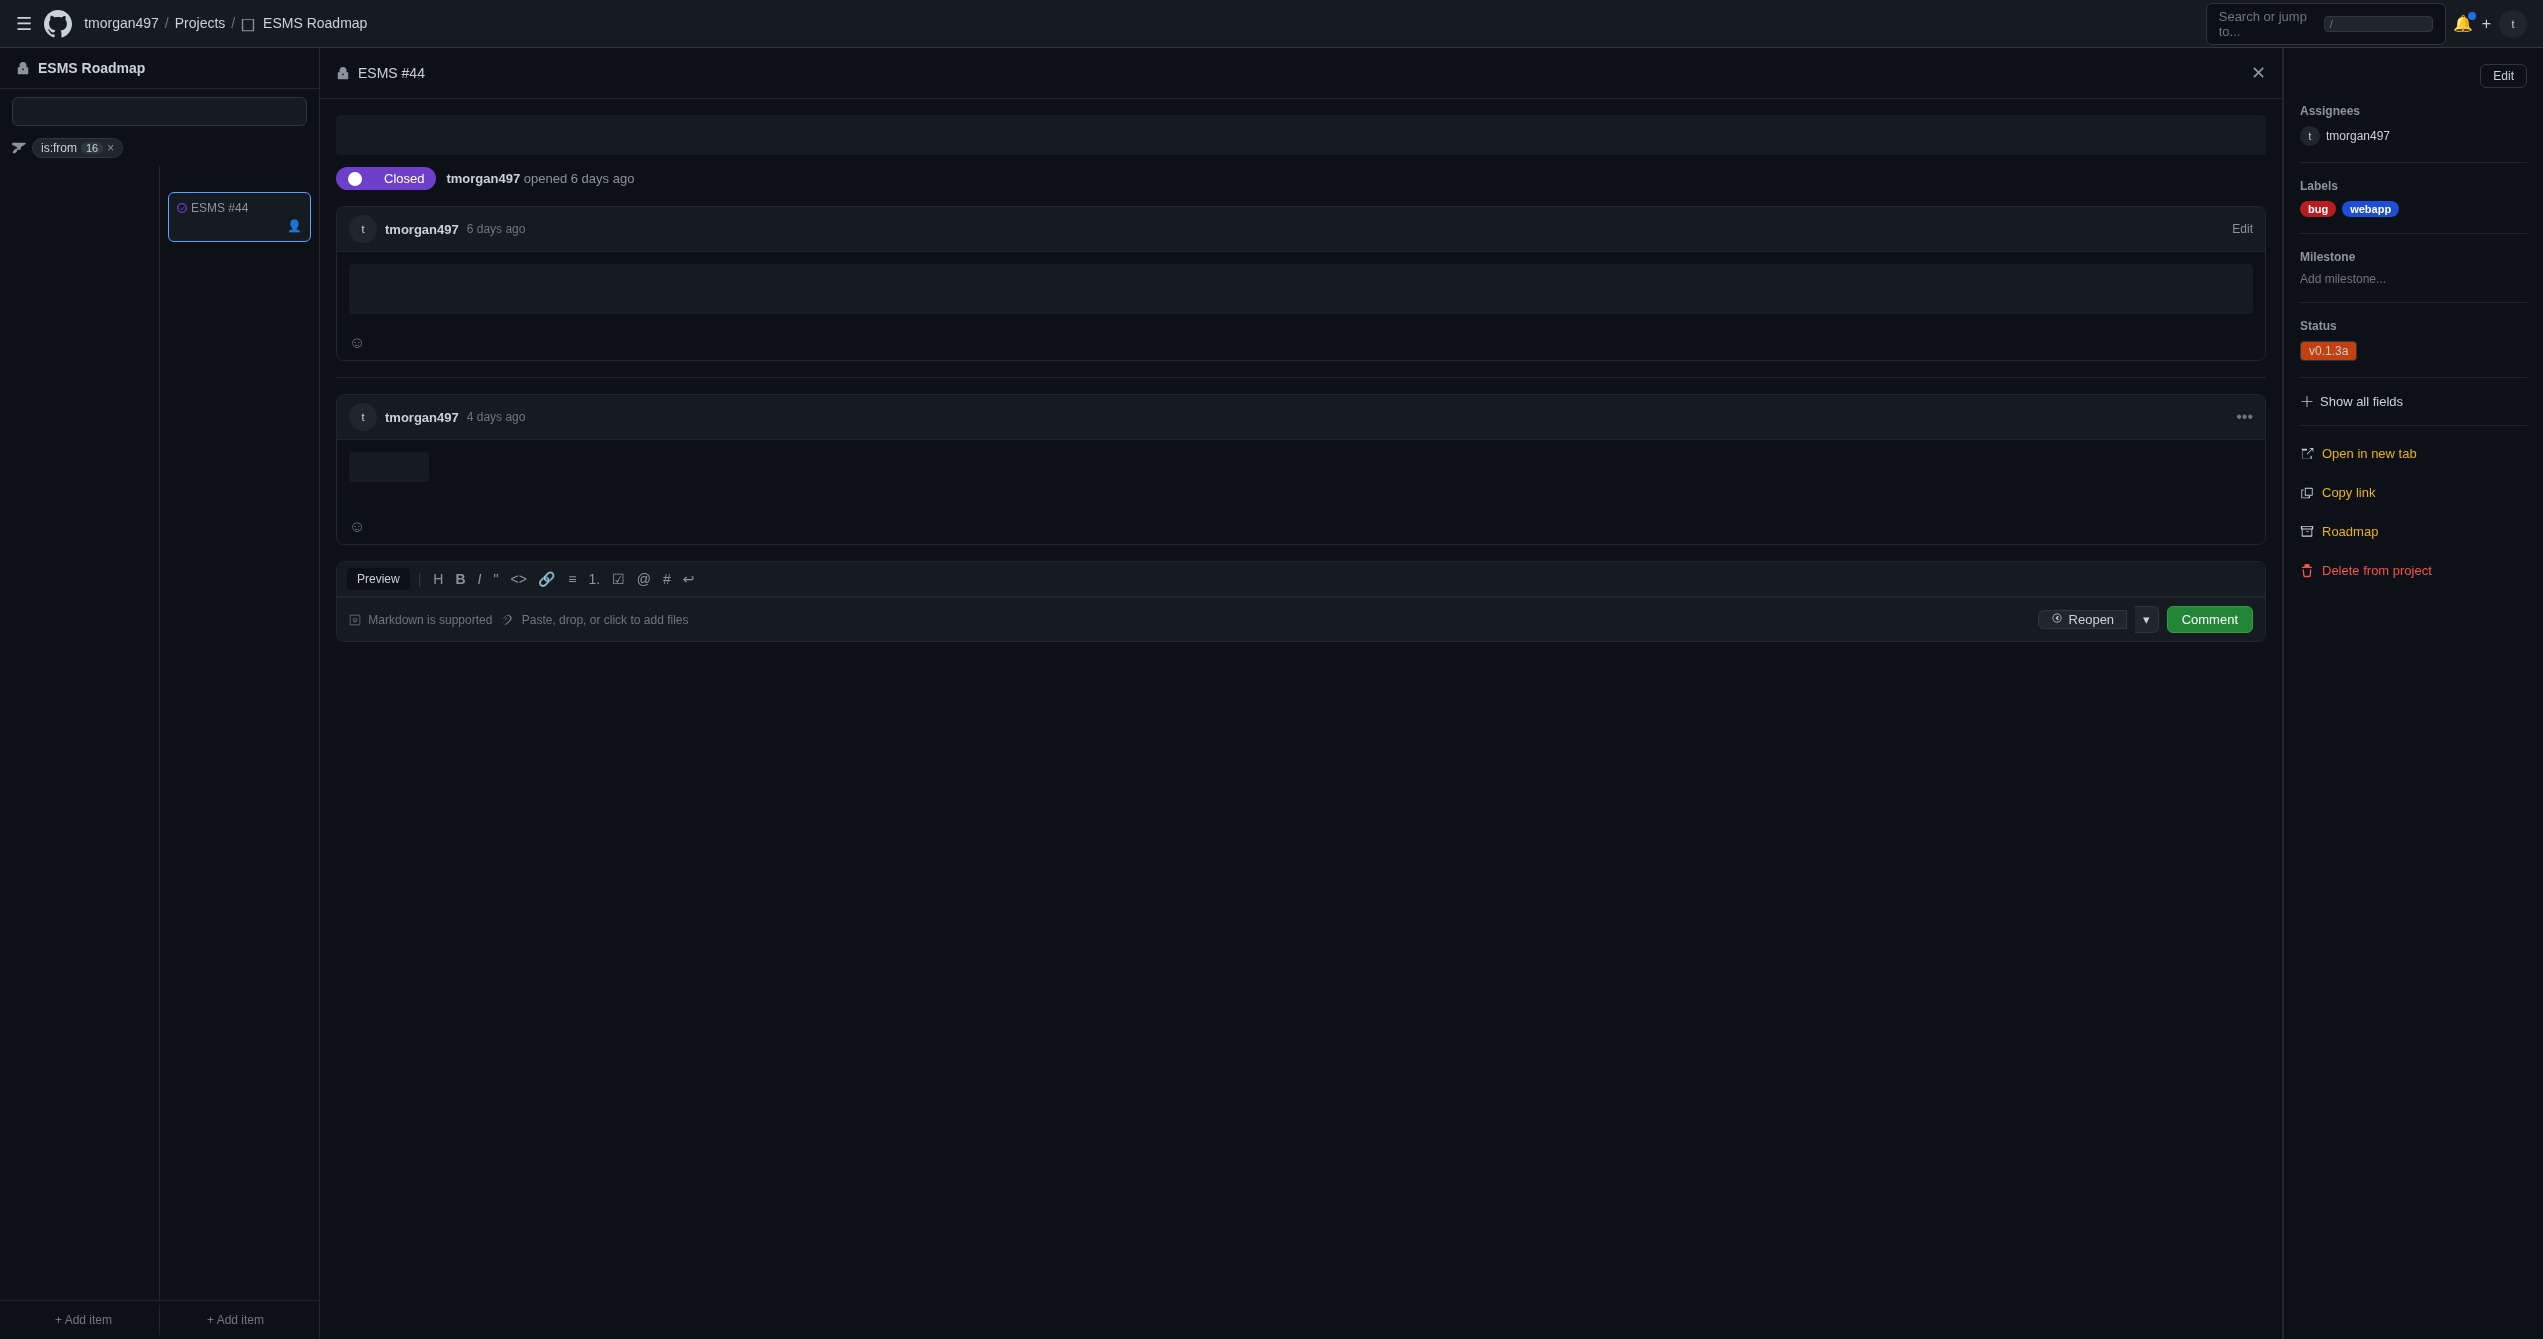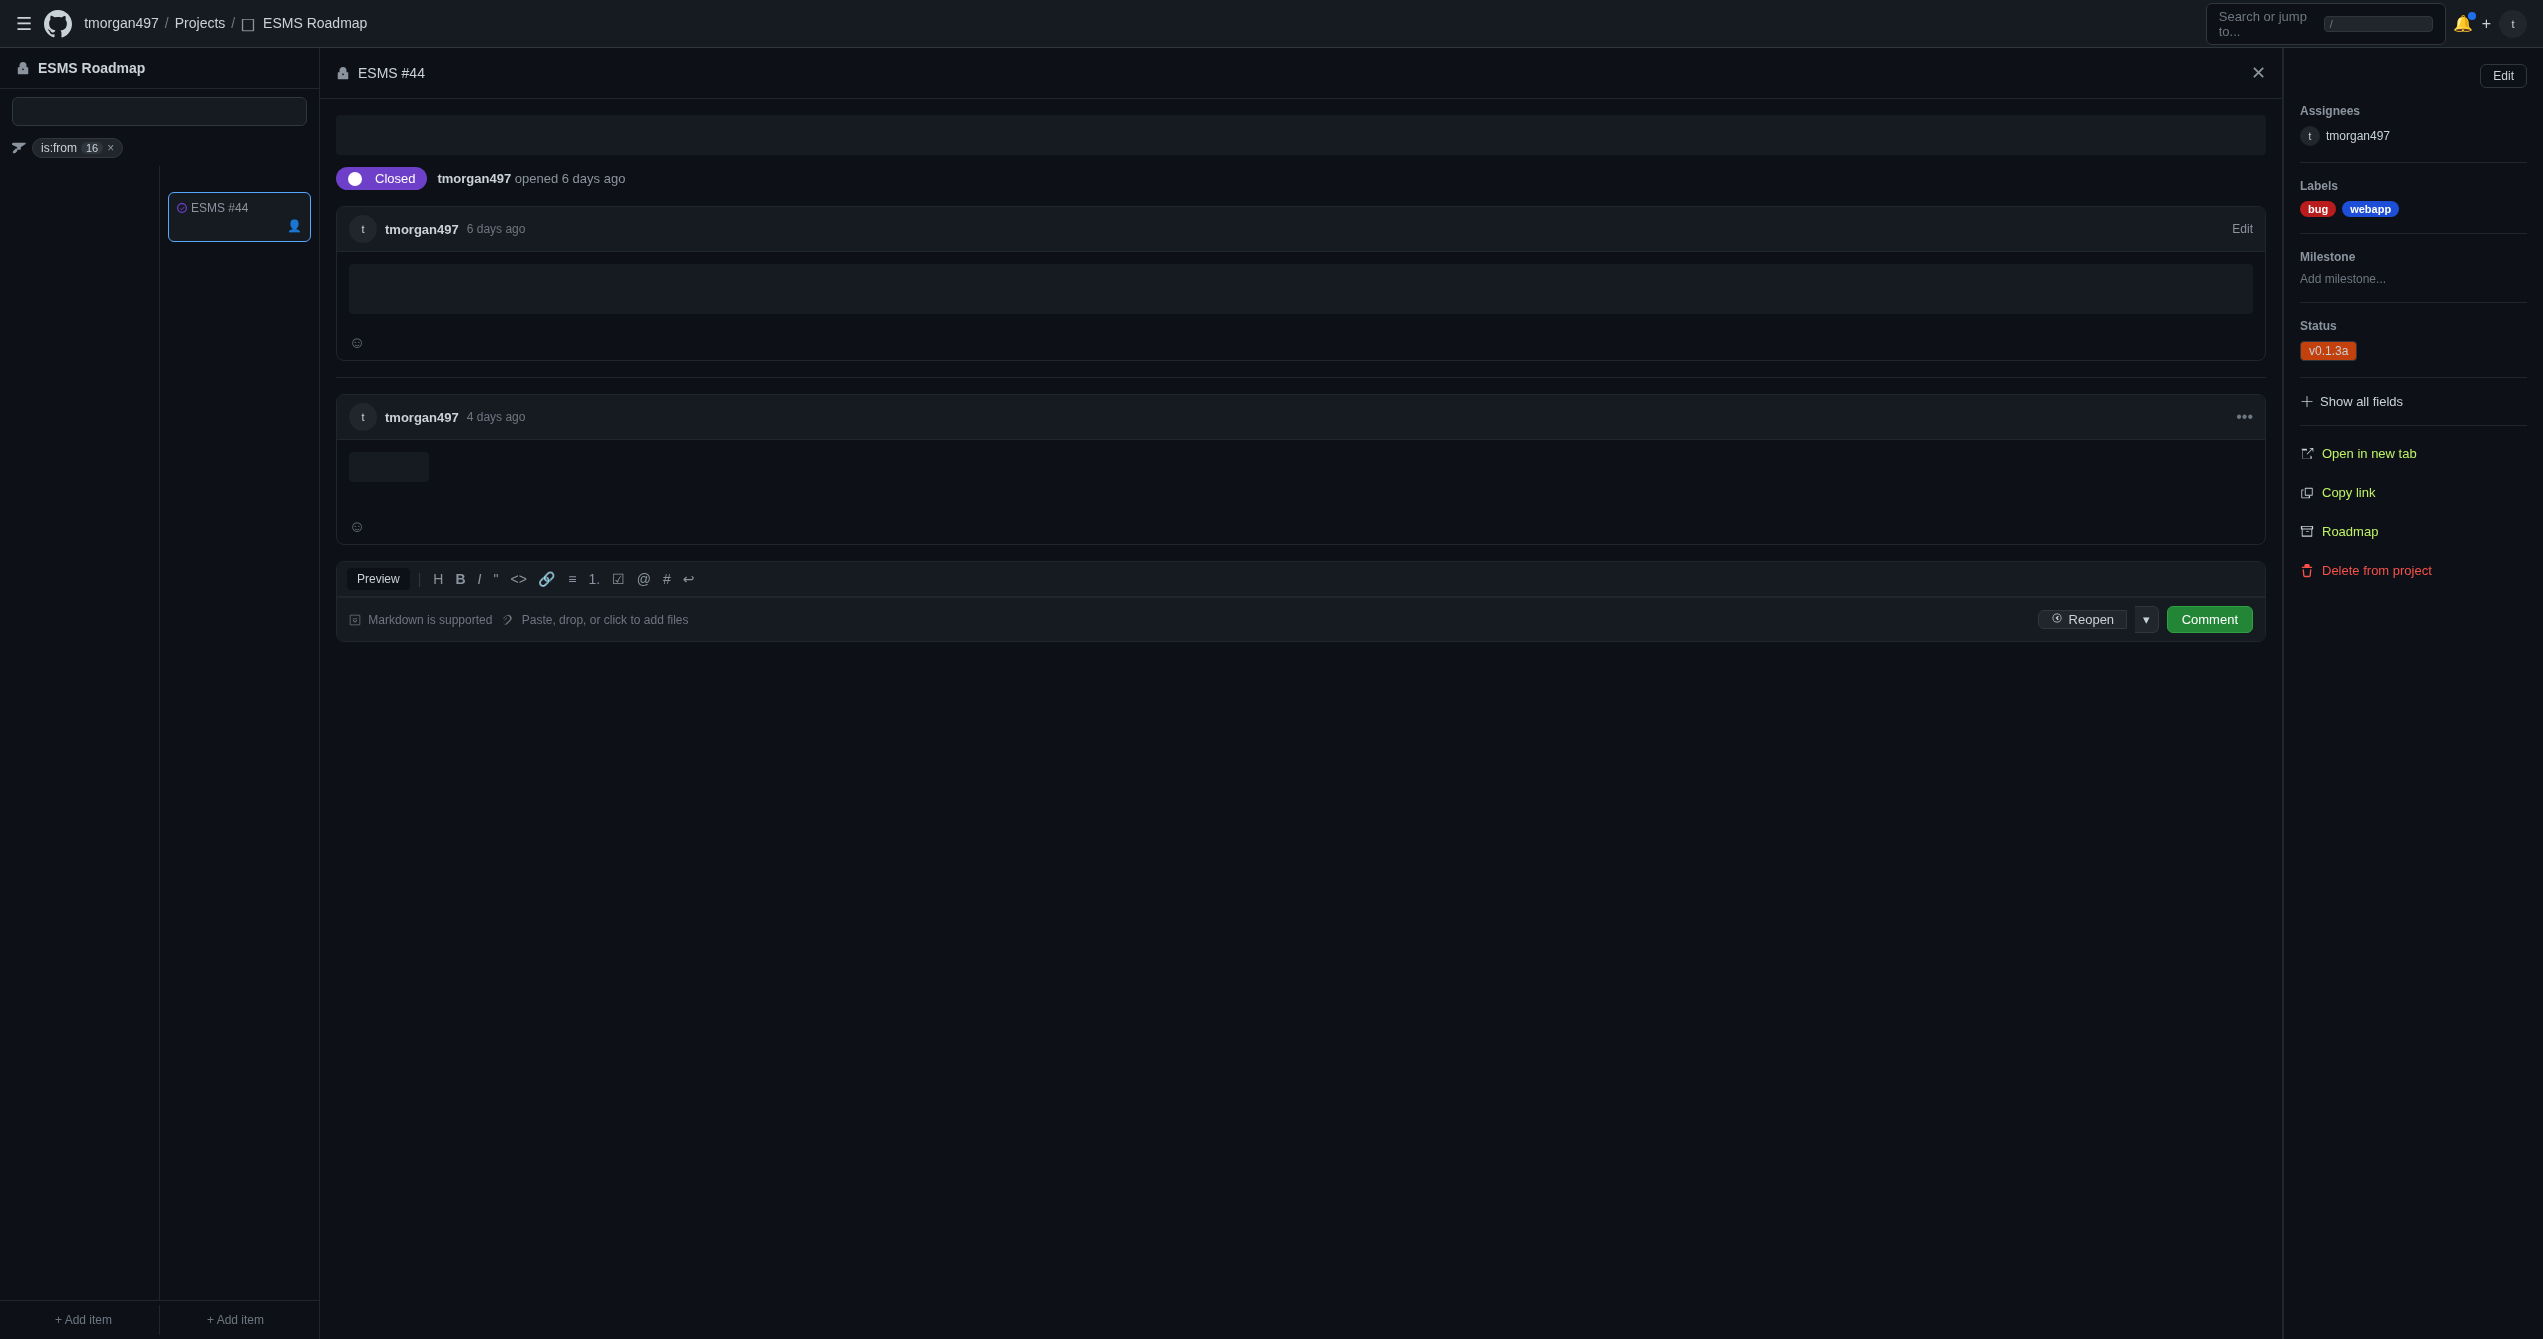--- a/index.html
+++ b/index.html
@@ -222,21 +222,21 @@
       margin-bottom: 16px;
     }
     .status-badge-closed {
       background: #6e40c9;
       color: #fff;
       border-radius: 20px;
       padding: 4px 12px;
       font-size: 13px;
       display: flex;
       align-items: center;
-      gap: 13px;
+      gap: 22px;
     }
     .issue-meta { color: #8b949e; font-size: 13px; }
     .comment-block {
       border: 1px solid #21262d;
       border-radius: 8px;
       margin-bottom: 16px;
       overflow: hidden;
     }
     .comment-header {
       background: #161b22;
@@ -400,21 +400,21 @@
       padding: 2px 8px;
       font-size: 12px;
       color: #c9d1d9;
     }
     .rs-divider { border-top: 1px solid #21262d; }
     .rs-action {
       display: flex;
       align-items: center;
       gap: 8px;
       font-size: 13px;
-      color: #bef264;
+      color: #eab308;
       cursor: pointer;
       padding: 4px 0;
       text-decoration: none;
     }
     .rs-action-delete { color: #f85149 !important; }
 
     
     ::-webkit-scrollbar { width: 6px; height: 6px; }
     ::-webkit-scrollbar-track { background: #0d1117; }
     ::-webkit-scrollbar-thumb { background: #30363d; border-radius: 3px; }

